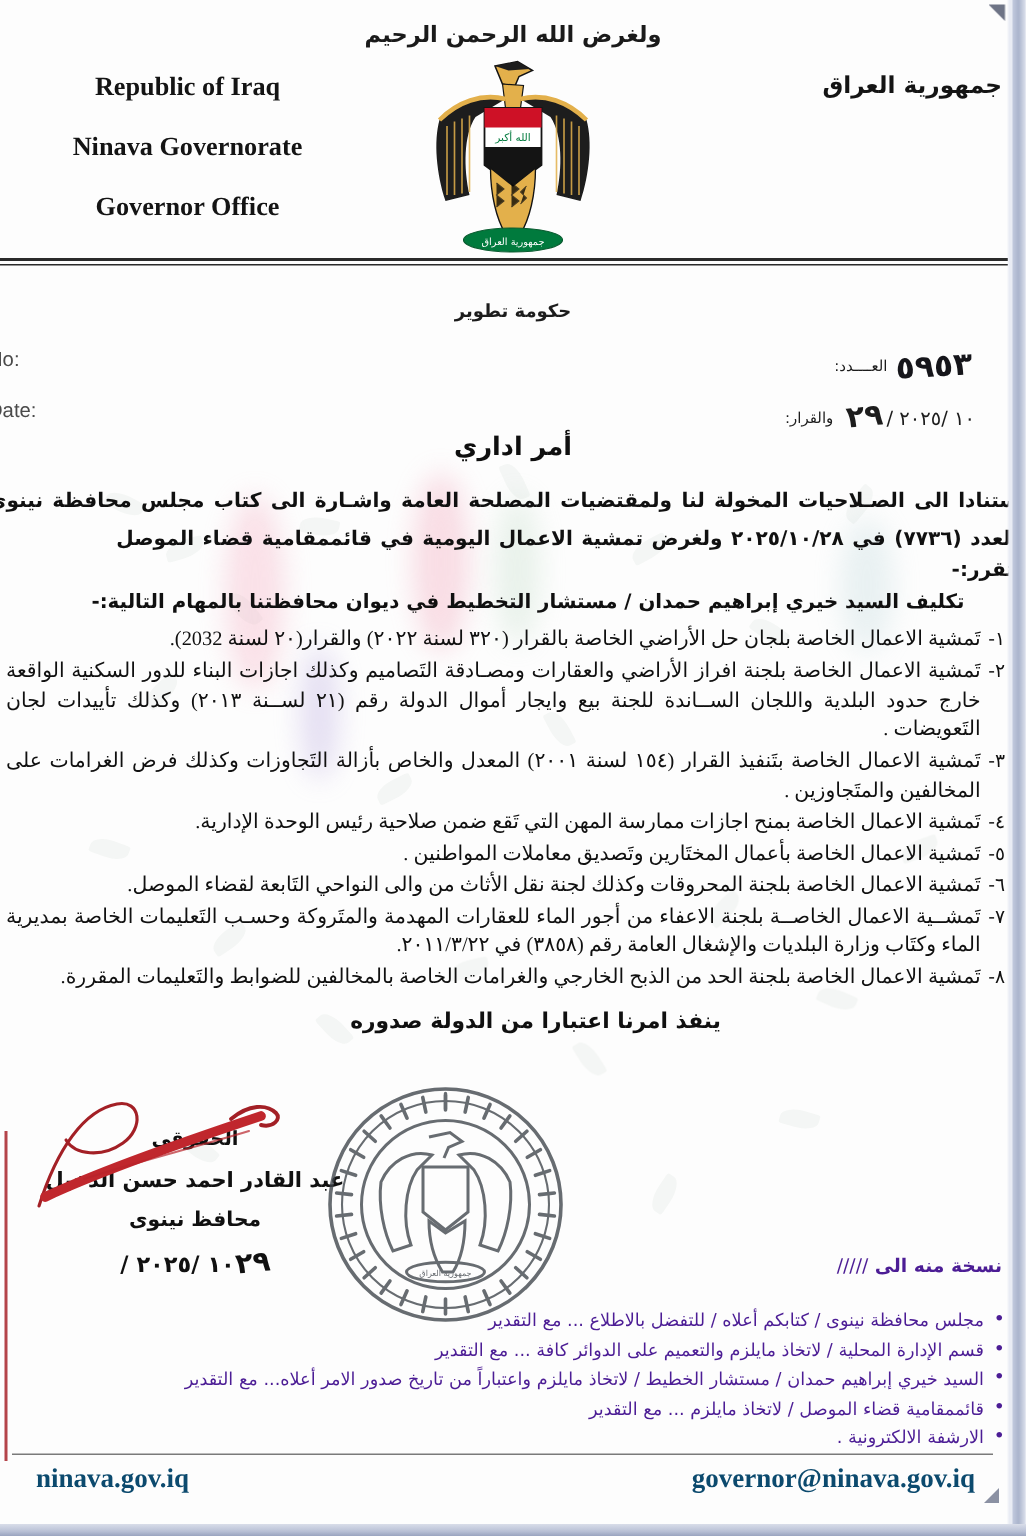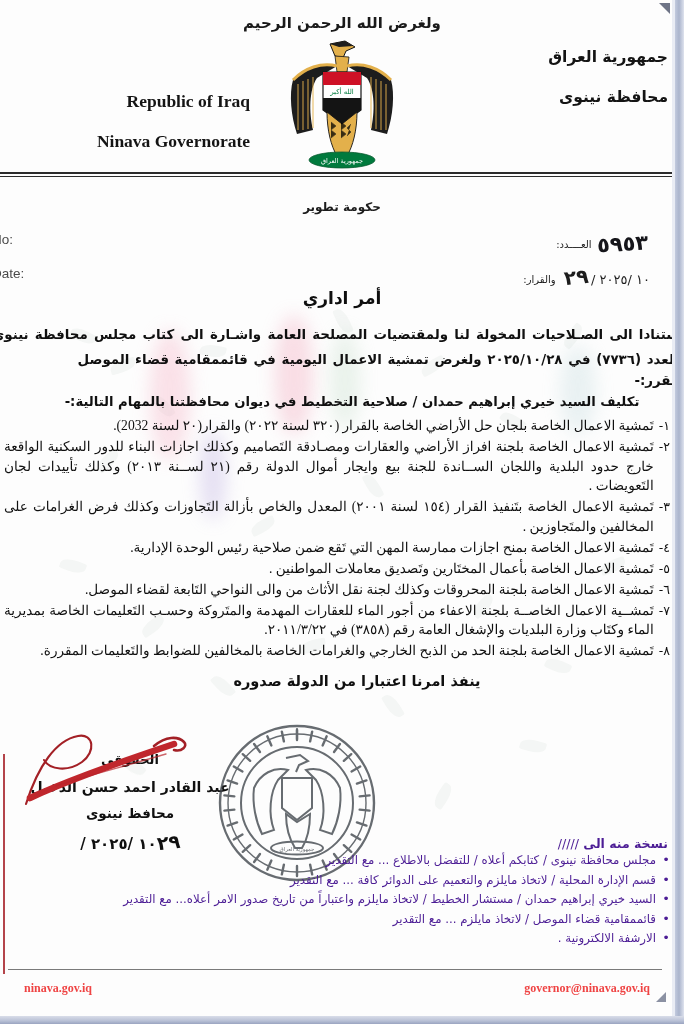--- a/index.html
+++ b/index.html
@@ -86,26 +86,25 @@
     font-weight: bold;
     font-size: 15px;
     color: #1a1a1a;
     letter-spacing: .5px;
   }
 
   .lh-col-en {
     position: absolute;
     left: 0px; top: 44px;
     width: 250px;
-    text-align: right;
+    text-align: center;
     font-family: "Liberation Serif", "DejaVu Serif", serif;
     font-weight: bold;
     font-size: 17.5px;
     color: #141414;
-    margin-top: 44px;
   }
   .lh-col-ar {
     position: absolute;
     right: 16px; top: 44px;
     width: 240px;
     text-align: right;
     direction: rtl;
     font-family: "DejaVu Sans", sans-serif;
     font-weight: bold;
     font-size: 15.5px;
@@ -312,21 +311,21 @@
     color: #4c1d95;
     font-family: "DejaVu Sans", sans-serif;
   }
   #dist .dist-title {
     font-weight: bold;
     font-size: 12.5px;
     text-align: right;
     padding-right: 2px;
   }
   #dist .dist-title .slashes { letter-spacing: -1px; font-weight: normal; }
-  #dist ul { list-style: none; margin: 0 0 0 0; padding: 0; }
+  #dist ul { list-style: none; margin: 20px 0 0 0; padding: 0; }
   #dist li {
     font-size: 11.8px;
     line-height: 19.5px;
     text-align: right;
     white-space: nowrap;
     position: relative;
     padding-right: 14px;
   }
   #dist li::before {
     content: "•";
@@ -340,22 +339,22 @@
     position: absolute;
     left: 8px; right: 22px;
     bottom: 54px;
     border-top: 1.1px solid #7a7a7a;
   }
   .foot-web, .foot-mail {
     position: absolute;
     bottom: 28px;
     font-family: "Liberation Serif", "DejaVu Serif", serif;
     font-weight: bold;
-    font-size: 12px;
-    color: #ef4444;
+    font-size: 18px;
+    color: #0c4a6e;
   }
   .foot-web  { left: 24px; }
   .foot-mail { right: 34px; }
 </style>
 </head>
 <body>
 
 <div id="page">
 
   <div class="watermark">
@@ -389,25 +388,25 @@
   <div class="smudge" style="left:330px; top:330px; width:30px; height:100px; background:#bcd9c2; opacity:.30;"></div>
   <div class="smudge" style="left:560px; top:345px; width:36px; height:90px; background:#b7d4d8; opacity:.28;"></div>
 
   <div id="letterhead">
 
     <div class="basmala">ولغرض الله الرحمن الرحيم</div>
 
     <div class="lh-col-en">
       <div>Republic of Iraq</div>
       <div>Ninava Governorate</div>
+      <div>Governor Office</div>
     </div>
 
     <div class="lh-col-ar">
       <div>جمهورية العراق</div>
-      <div>محافظة نينوى</div>
     </div>
 
     <svg id="emblem" viewBox="0 0 118 132">
 
       <path d="M47 6 L62 3 L72 9 L63 13 L60 20 L52 18 Z" fill="#e3b04b" stroke="#141414" stroke-width="1"></path>
       <path d="M47 6 L62 3 L70 8 L56 9 Z" fill="#1d1d1d"></path>
 
       <path d="M52 18 L66 19 L64 34 L54 34 Z" fill="#e3b04b" stroke="#141414" stroke-width=".8"></path>
 
       <path d="M54 28 C38 24 22 30 10 42 C6 56 8 78 14 96 L30 92 C26 74 26 52 34 40 Z" fill="#1d1d1d"></path>
@@ -463,21 +462,21 @@
     <span class="typed-date"><span class="typed-date-rest">/ ١٠ /٢٠٢٥</span></span><span class="hand-day">٢٩</span>
     <span class="meta-label">والقرار:</span>
   </div>
 
   <div class="doc-type">أمر اداري</div>
 
   <div id="body">
 
     <div class="preamble">استنادا الى الصـلاحيات المخولة لنا ولمقتضيات المصلحة العامة واشـارة الى كتاب مجلس محافظة نينوى بالعدد (٧٧٣٦) في ٢٠٢٥/١٠/٢٨ ولغرض تمشية الاعمال اليومية في قائممقامية قضاء الموصل</div>
     <div class="decide">تقرر:-</div>
-    <div class="assign">تكليف السيد خيري إبراهيم حمدان / صلاحية التخطيط في ديوان محافظتنا بالمهام التالية:-</div>
+    <div class="assign">تكليف السيد خيري إبراهيم حمدان / مستشار التخطيط في ديوان محافظتنا بالمهام التالية:-</div>
 
     <ol class="tasks">
       <li>
         <span class="num">١-</span>
         <span class="txt">تَمشية الاعمال الخاصة بلجان حل الأراضي الخاصة بالقرار (٣٢٠ لسنة ٢٠٢٢) والقرار(٢٠ لسنة 2032).</span>
       </li>
       <li>
         <span class="num">٢-</span>
         <span class="txt">تَمشية الاعمال الخاصة بلجنة افراز الأراضي والعقارات ومصـادقة التَصاميم وكذلك اجازات البناء للدور السكنية الواقعة خارج حدود البلدية واللجان الســاندة للجنة بيع وايجار أموال الدولة رقم (٢١ لســنة ٢٠١٣) وكذلك تأييدات لجان التَعويضات .</span>
       </li>

